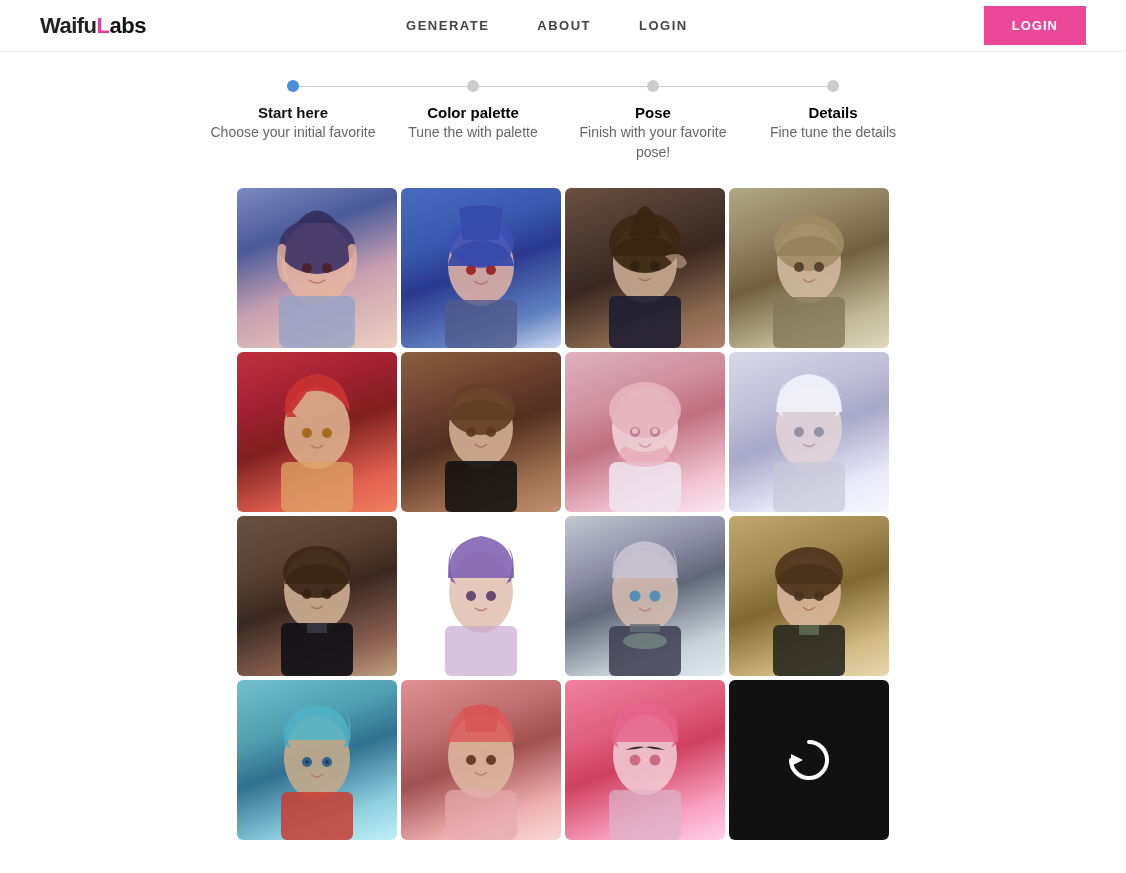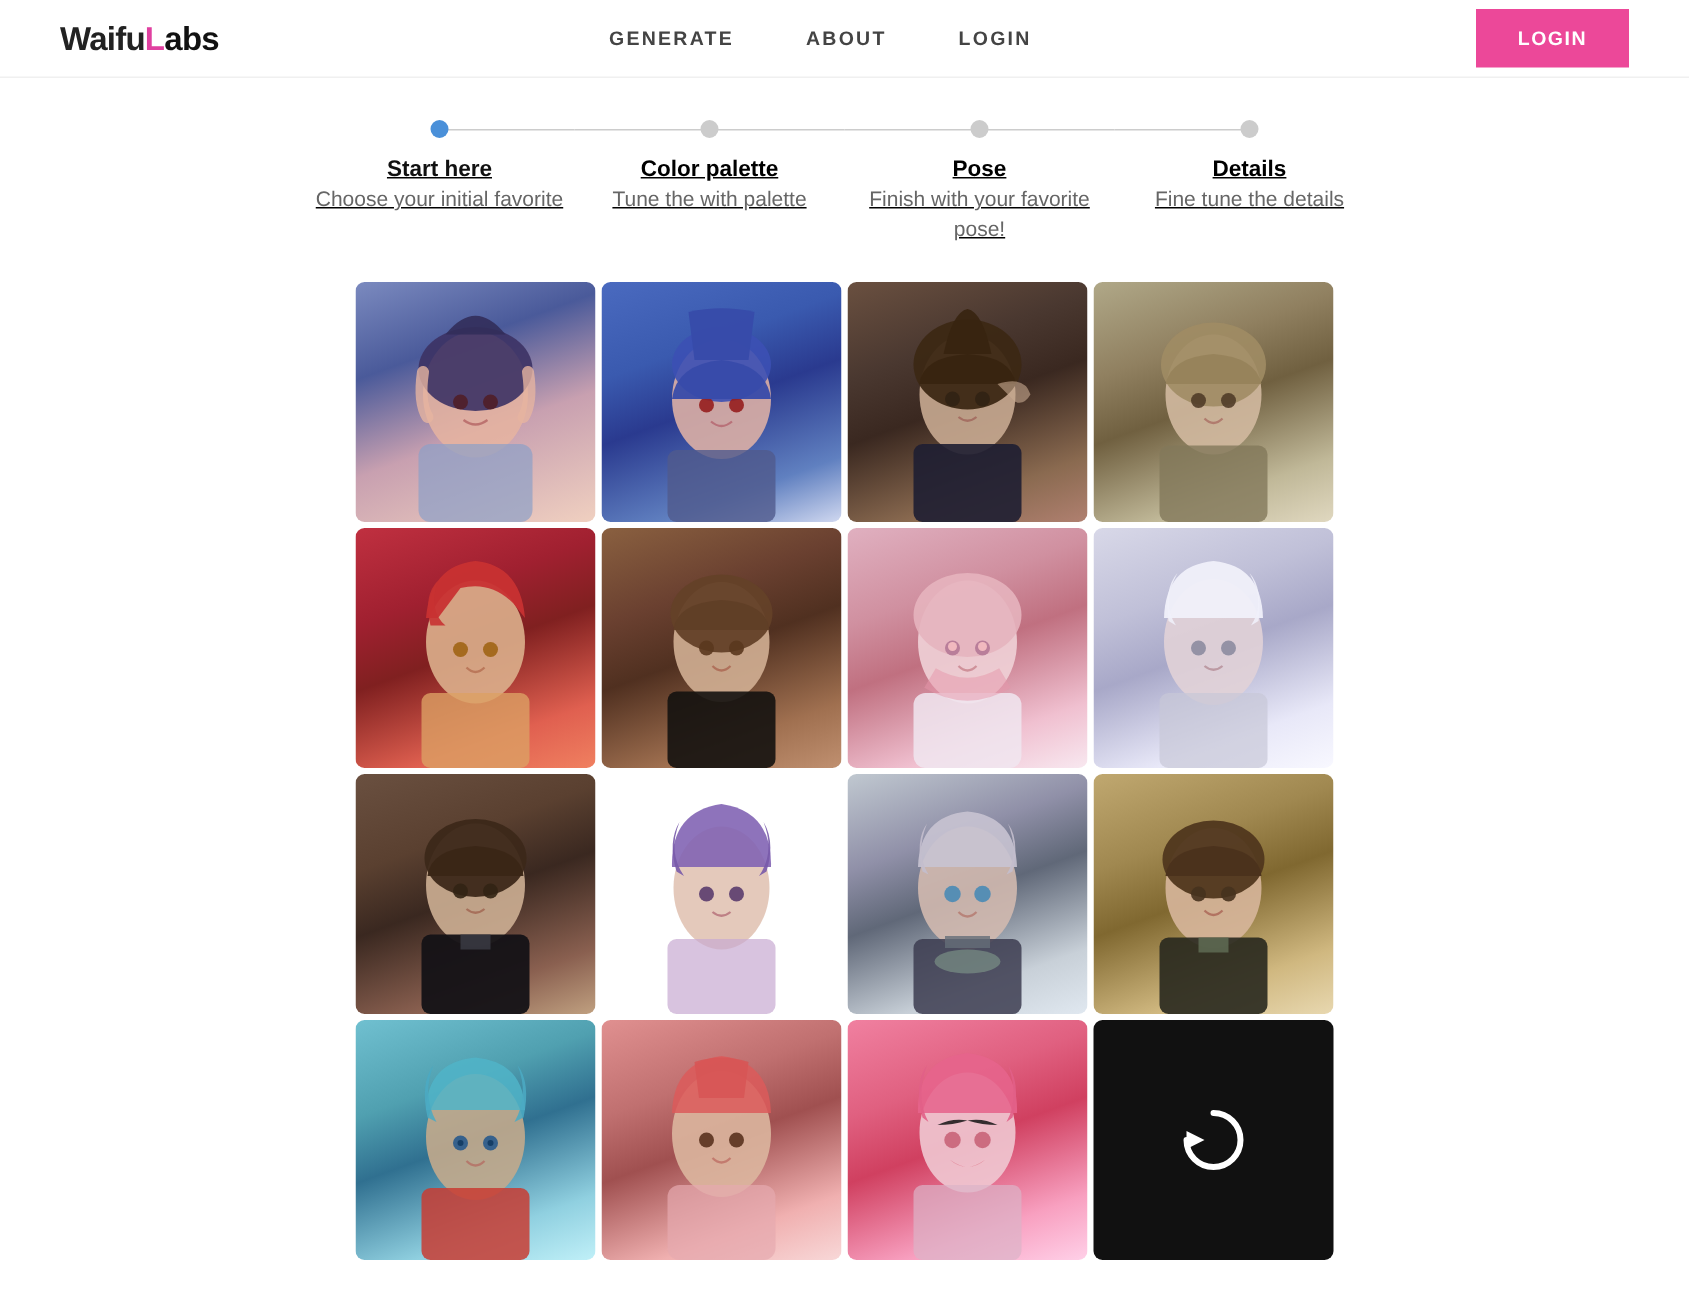--- a/index.html
+++ b/index.html
@@ -50,21 +50,20 @@
       margin-left: 36px;
     }
 
     
     .steps-container {
       display: flex;
       justify-content: center;
       align-items: flex-start;
       padding: 28px 0 16px;
       gap: 0;
-      text-decoration: underline;
     }
     .step {
       display: flex;
       flex-direction: column;
       align-items: center;
       position: relative;
       width: 180px;
     }
     .step-dot-line {
       display: flex;

